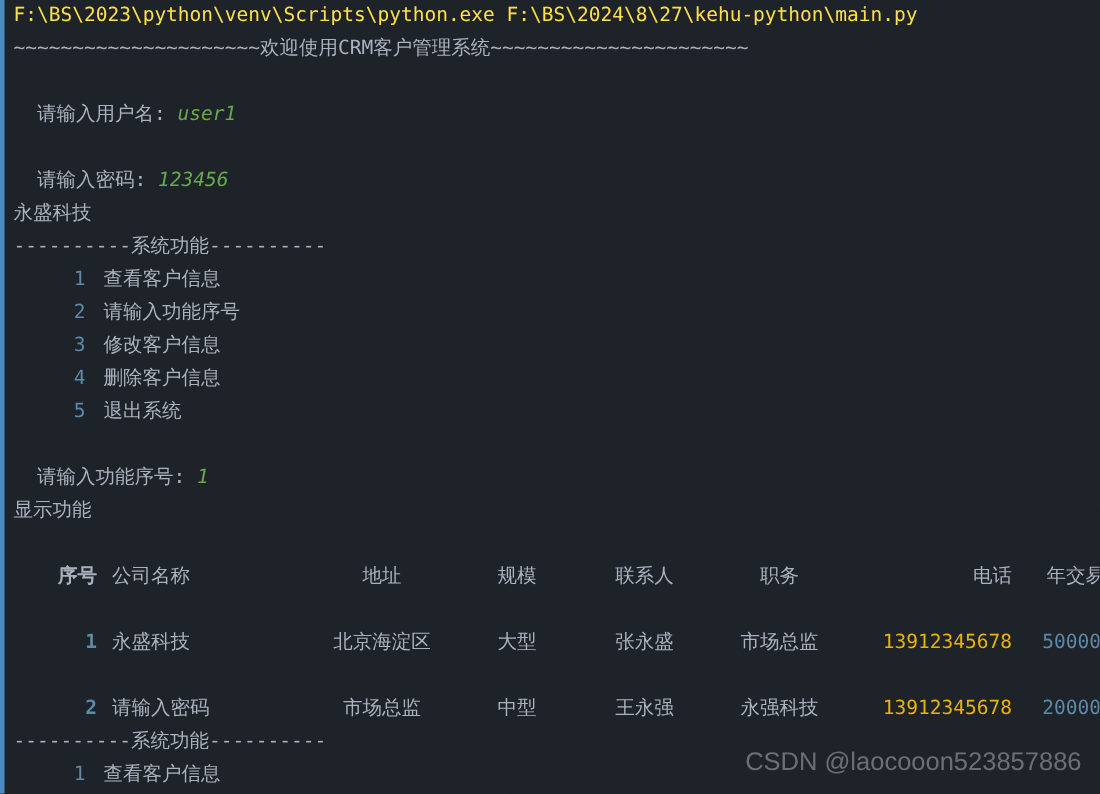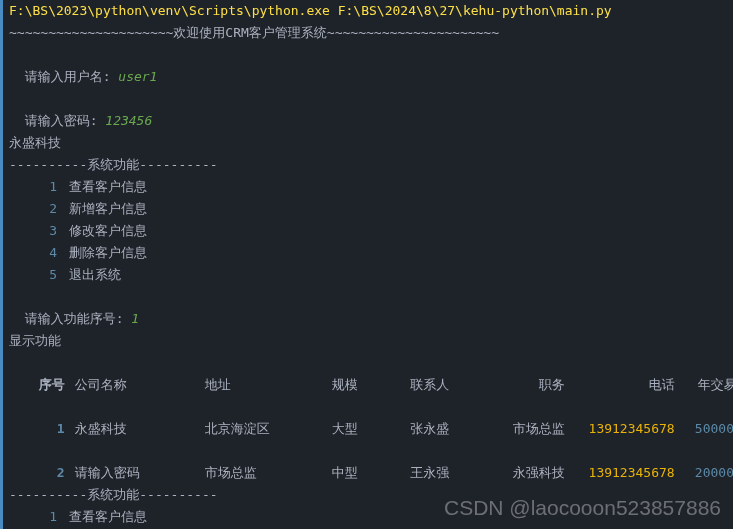--- a/index.html
+++ b/index.html
@@ -43,51 +43,51 @@
     }
     .header-row, .data-row {
       white-space: pre;
     }
     .watermark {
       position: absolute;
       right: 12px;
       bottom: 10px;
       color: #c9ccd1;
       opacity: 0.45;
-      font-size: 21px;
+      font-size: 17px;
       font-family: "Arial", sans-serif;
       pointer-events: none;
     }
     .col-seq { display: inline-block; width: 40px; text-align: right; color:#5c8aa8;font-weight:bold;}
     .col-company { display: inline-block; width: 140px; padding-left: 10px;}
-    .col-addr { display: inline-block; width: 100px; }
+    .col-addr { display: inline-block; width: 100px; text-align: center;}
     .col-scale { display: inline-block; width: 80px; text-align: center;}
     .col-contact { display: inline-block; width: 90px; text-align: center;}
-    .col-job { display: inline-block; width: 90px; text-align: right;}
+    .col-job { display: inline-block; width: 90px; text-align: center;}
     .col-phone { display: inline-block; width: 110px; text-align: right; color:#eab308;}
     .col-amount { display: inline-block; width: 75px; text-align: right; color:#5c8aa8;}
     .hdr { color: #abb2bf !important;}
   </style>
 </head>
 <body>
 
 <div class="term-line cmd-path">F:\BS\2023\python\venv\Scripts\python.exe F:\BS\2024\8\27\kehu-python\main.py</div>
 <div class="term-line">~~~~~~~~~~~~~~~~~~~~~欢迎使用CRM客户管理系统~~~~~~~~~~~~~~~~~~~~~~</div>
 
 <div class="term-line">
   <span>请输入用户名:</span> <span class="green">user1</span>
 </div>
 <div class="term-line">
   <span>请输入密码:</span> <span class="green">123456</span>
 </div>
 <div class="term-line">永盛科技</div>
 <div class="term-line">----------系统功能----------</div>
 
 <div class="menu-item term-line"><span class="num">1</span><span>查看客户信息</span></div>
-<div class="menu-item term-line"><span class="num">2</span><span>新增客户信息</span></div>
+<div class="menu-item term-line"><span class="num">2</span><span>请输入功能序号</span></div>
 <div class="menu-item term-line"><span class="num">3</span><span>修改客户信息</span></div>
 <div class="menu-item term-line"><span class="num">4</span><span>删除客户信息</span></div>
 <div class="menu-item term-line"><span class="num">5</span><span>退出系统</span></div>
 
 <div class="term-line">
   <span>请输入功能序号:</span> <span class="green">1</span>
 </div>
 <div class="term-line">显示功能</div>
 
 <div class="header-row">

